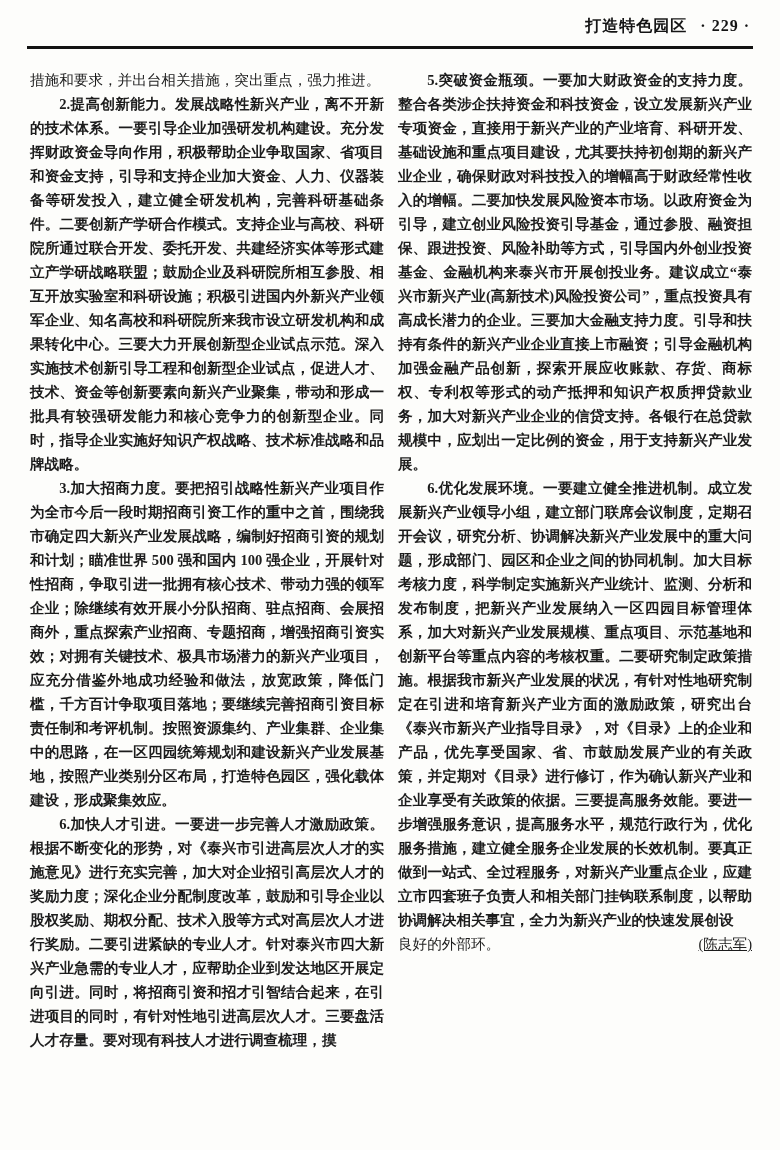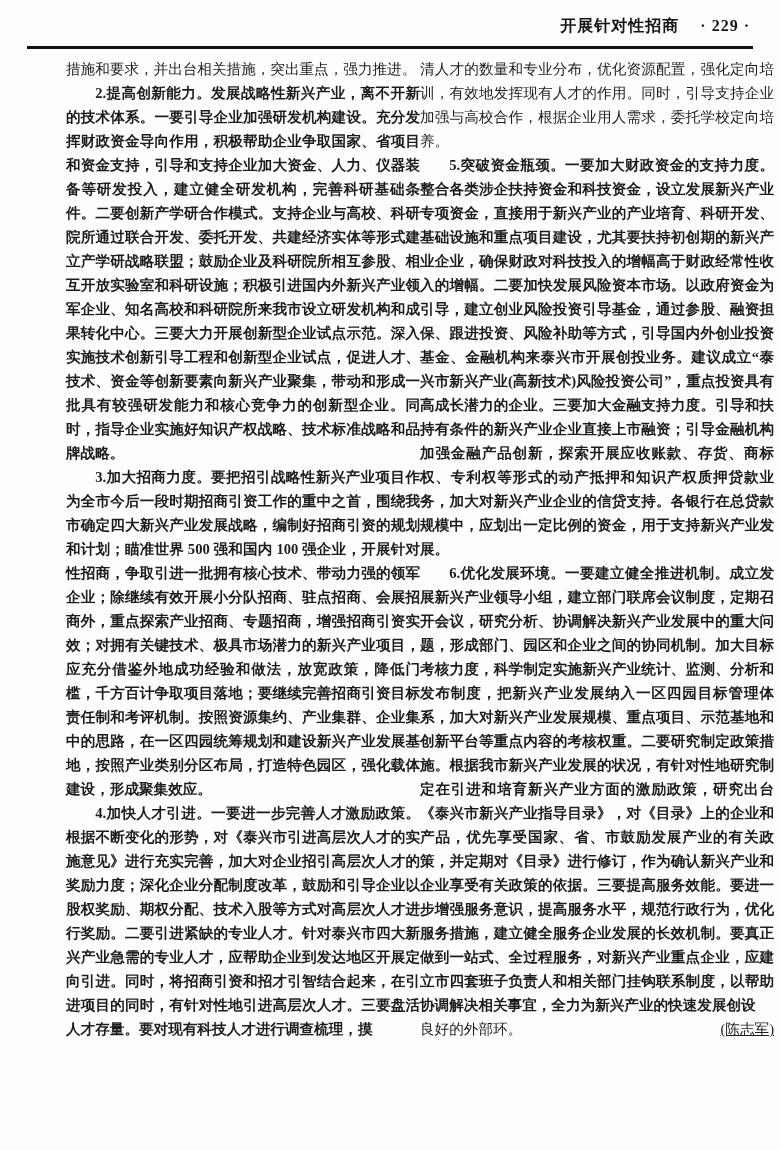--- a/index.html
+++ b/index.html
@@ -18,32 +18,32 @@
   .header {
     position: absolute;
     top: 16px; left: 28px; right: 30px;
     text-align: right;
     font-size: 16px;
     font-weight: bold;
     letter-spacing: 1px;
     color: #141414;
     white-space: nowrap;
   }
-  .header .pagenum { margin-left: 16px; font-weight: bold; }
+  .header .pagenum { margin-left: 8px; font-weight: bold; }
   .rule {
     position: absolute;
     top: 46px; left: 27px; right: 27px;
     height: 3px;
     background: #121212;
   }
   .content {
     position: absolute;
-    top: 57px; left: 30px; right: 28px;
+    top: 68px; left: 30px; right: 28px;
     display: flex;
-    margin-left: 36px;
+    gap: 14px;
   }
   .column {
     width: 354px;
     flex: 0 0 354px;
     font-size: 14.6px;
     line-height: 24px;
     text-align: justify;
     text-justify: inter-ideograph;
     color: #1c1c1c;
   }
@@ -56,37 +56,36 @@
     line-height: 24px;
   }
   .sig { white-space: nowrap; text-decoration: underline; }
 </style>
 </head>
 <body>
 
 <div class="page">
 
   <div class="header">
-    <span class="journal">开展针对性招商</span>
+    <span class="journal">打造特色园区</span>
     <span class="pagenum">· 229 ·</span>
   </div>
 
   <div class="rule"></div>
 
   <div class="content">
 
     <div class="column">
       <p class="para">措施和要求，并出台相关措施，突出重点，强力推进。</p>
       <p class="para indent">2.提高创新能力。发展战略性新兴产业，离不开新的技术体系。一要引导企业加强研发机构建设。充分发挥财政资金导向作用，积极帮助企业争取国家、省项目和资金支持，引导和支持企业加大资金、人力、仪器装备等研发投入，建立健全研发机构，完善科研基础条件。二要创新产学研合作模式。支持企业与高校、科研院所通过联合开发、委托开发、共建经济实体等形式建立产学研战略联盟；鼓励企业及科研院所相互参股、相互开放实验室和科研设施；积极引进国内外新兴产业领军企业、知名高校和科研院所来我市设立研发机构和成果转化中心。三要大力开展创新型企业试点示范。深入实施技术创新引导工程和创新型企业试点，促进人才、技术、资金等创新要素向新兴产业聚集，带动和形成一批具有较强研发能力和核心竞争力的创新型企业。同时，指导企业实施好知识产权战略、技术标准战略和品牌战略。</p>
       <p class="para indent">3.加大招商力度。要把招引战略性新兴产业项目作为全市今后一段时期招商引资工作的重中之首，围绕我市确定四大新兴产业发展战略，编制好招商引资的规划和计划；瞄准世界 500 强和国内 100 强企业，开展针对性招商，争取引进一批拥有核心技术、带动力强的领军企业；除继续有效开展小分队招商、驻点招商、会展招商外，重点探索产业招商、专题招商，增强招商引资实效；对拥有关键技术、极具市场潜力的新兴产业项目，应充分借鉴外地成功经验和做法，放宽政策，降低门槛，千方百计争取项目落地；要继续完善招商引资目标责任制和考评机制。按照资源集约、产业集群、企业集中的思路，在一区四园统筹规划和建设新兴产业发展基地，按照产业类别分区布局，打造特色园区，强化载体建设，形成聚集效应。</p>
-      <p class="para indent">4.加快人才引进。一要进一步完善人才激励政策。根据不断变化的形势，对《泰兴市引进高层次人才的实施意见》进行充实完善，加大对企业招引高层次人才的奖励力度；深化企业分配制度改革，鼓励和引导企业以股权奖励、期权分配、技术入股等方式对高层次人才进行奖励。二要引进紧缺的专业人才。针对泰兴市四大新兴产业急需的专业人才，应帮助企业到发达地区开展定向引进。同时，将招商引资和招才引智结合起来，在引进项目的同时，有针对性地引进高层次人才。三要盘活人才存量。要对现有科技人才进行调查梳理，摸</p>
+      <p class="para indent">6.加快人才引进。一要进一步完善人才激励政策。根据不断变化的形势，对《泰兴市引进高层次人才的实施意见》进行充实完善，加大对企业招引高层次人才的奖励力度；深化企业分配制度改革，鼓励和引导企业以股权奖励、期权分配、技术入股等方式对高层次人才进行奖励。二要引进紧缺的专业人才。针对泰兴市四大新兴产业急需的专业人才，应帮助企业到发达地区开展定向引进。同时，将招商引资和招才引智结合起来，在引进项目的同时，有针对性地引进高层次人才。三要盘活人才存量。要对现有科技人才进行调查梳理，摸</p>
     </div>
 
     <div class="column">
-      <p class="para">清人才的数量和专业分布，优化资源配置，强化定向培训，有效地发挥现有人才的作用。同时，引导支持企业加强与高校合作，根据企业用人需求，委托学校定向培养。</p>
       <p class="para indent">5.突破资金瓶颈。一要加大财政资金的支持力度。整合各类涉企扶持资金和科技资金，设立发展新兴产业专项资金，直接用于新兴产业的产业培育、科研开发、基础设施和重点项目建设，尤其要扶持初创期的新兴产业企业，确保财政对科技投入的增幅高于财政经常性收入的增幅。二要加快发展风险资本市场。以政府资金为引导，建立创业风险投资引导基金，通过参股、融资担保、跟进投资、风险补助等方式，引导国内外创业投资基金、金融机构来泰兴市开展创投业务。建议成立“泰兴市新兴产业(高新技术)风险投资公司”，重点投资具有高成长潜力的企业。三要加大金融支持力度。引导和扶持有条件的新兴产业企业直接上市融资；引导金融机构加强金融产品创新，探索开展应收账款、存货、商标权、专利权等形式的动产抵押和知识产权质押贷款业务，加大对新兴产业企业的信贷支持。各银行在总贷款规模中，应划出一定比例的资金，用于支持新兴产业发展。</p>
       <p class="para indent">6.优化发展环境。一要建立健全推进机制。成立发展新兴产业领导小组，建立部门联席会议制度，定期召开会议，研究分析、协调解决新兴产业发展中的重大问题，形成部门、园区和企业之间的协同机制。加大目标考核力度，科学制定实施新兴产业统计、监测、分析和发布制度，把新兴产业发展纳入一区四园目标管理体系，加大对新兴产业发展规模、重点项目、示范基地和创新平台等重点内容的考核权重。二要研究制定政策措施。根据我市新兴产业发展的状况，有针对性地研究制定在引进和培育新兴产业方面的激励政策，研究出台《泰兴市新兴产业指导目录》，对《目录》上的企业和产品，优先享受国家、省、市鼓励发展产业的有关政策，并定期对《目录》进行修订，作为确认新兴产业和企业享受有关政策的依据。三要提高服务效能。要进一步增强服务意识，提高服务水平，规范行政行为，优化服务措施，建立健全服务企业发展的长效机制。要真正做到一站式、全过程服务，对新兴产业重点企业，应建立市四套班子负责人和相关部门挂钩联系制度，以帮助协调解决相关事宜，全力为新兴产业的快速发展创设</p>
       <div class="last-line">
         <span>良好的外部环。</span>
         <span class="sig">(陈志军)</span>
       </div>
     </div>
 
   </div>
 

